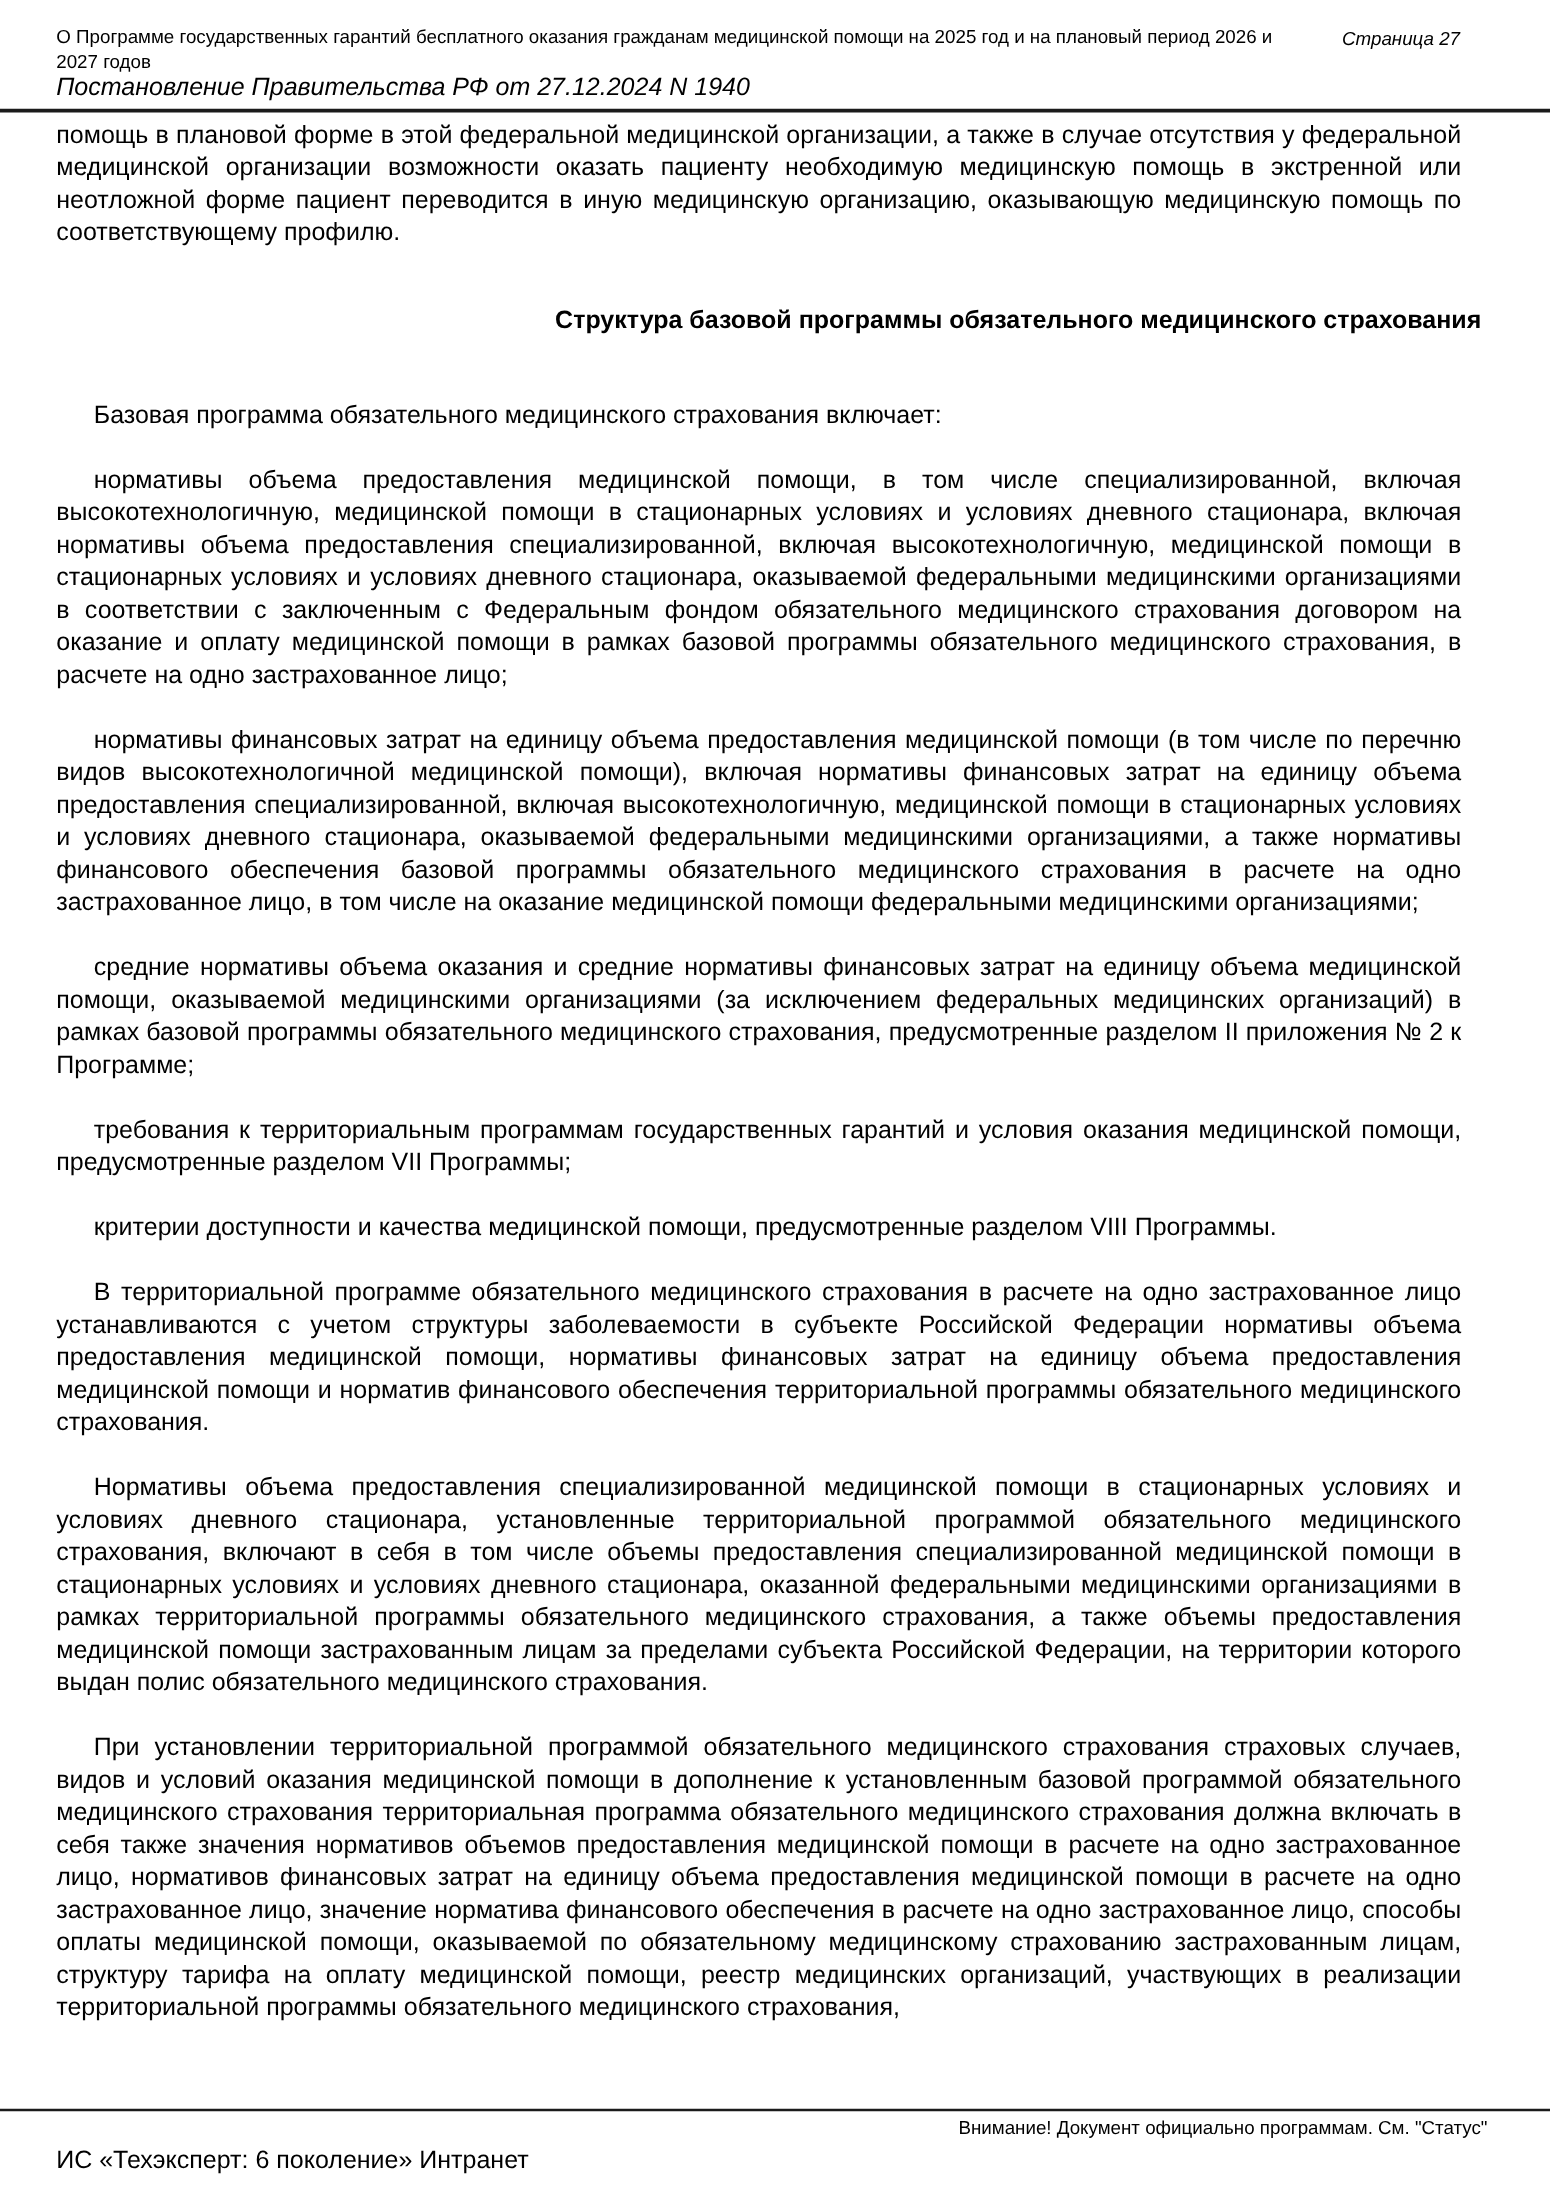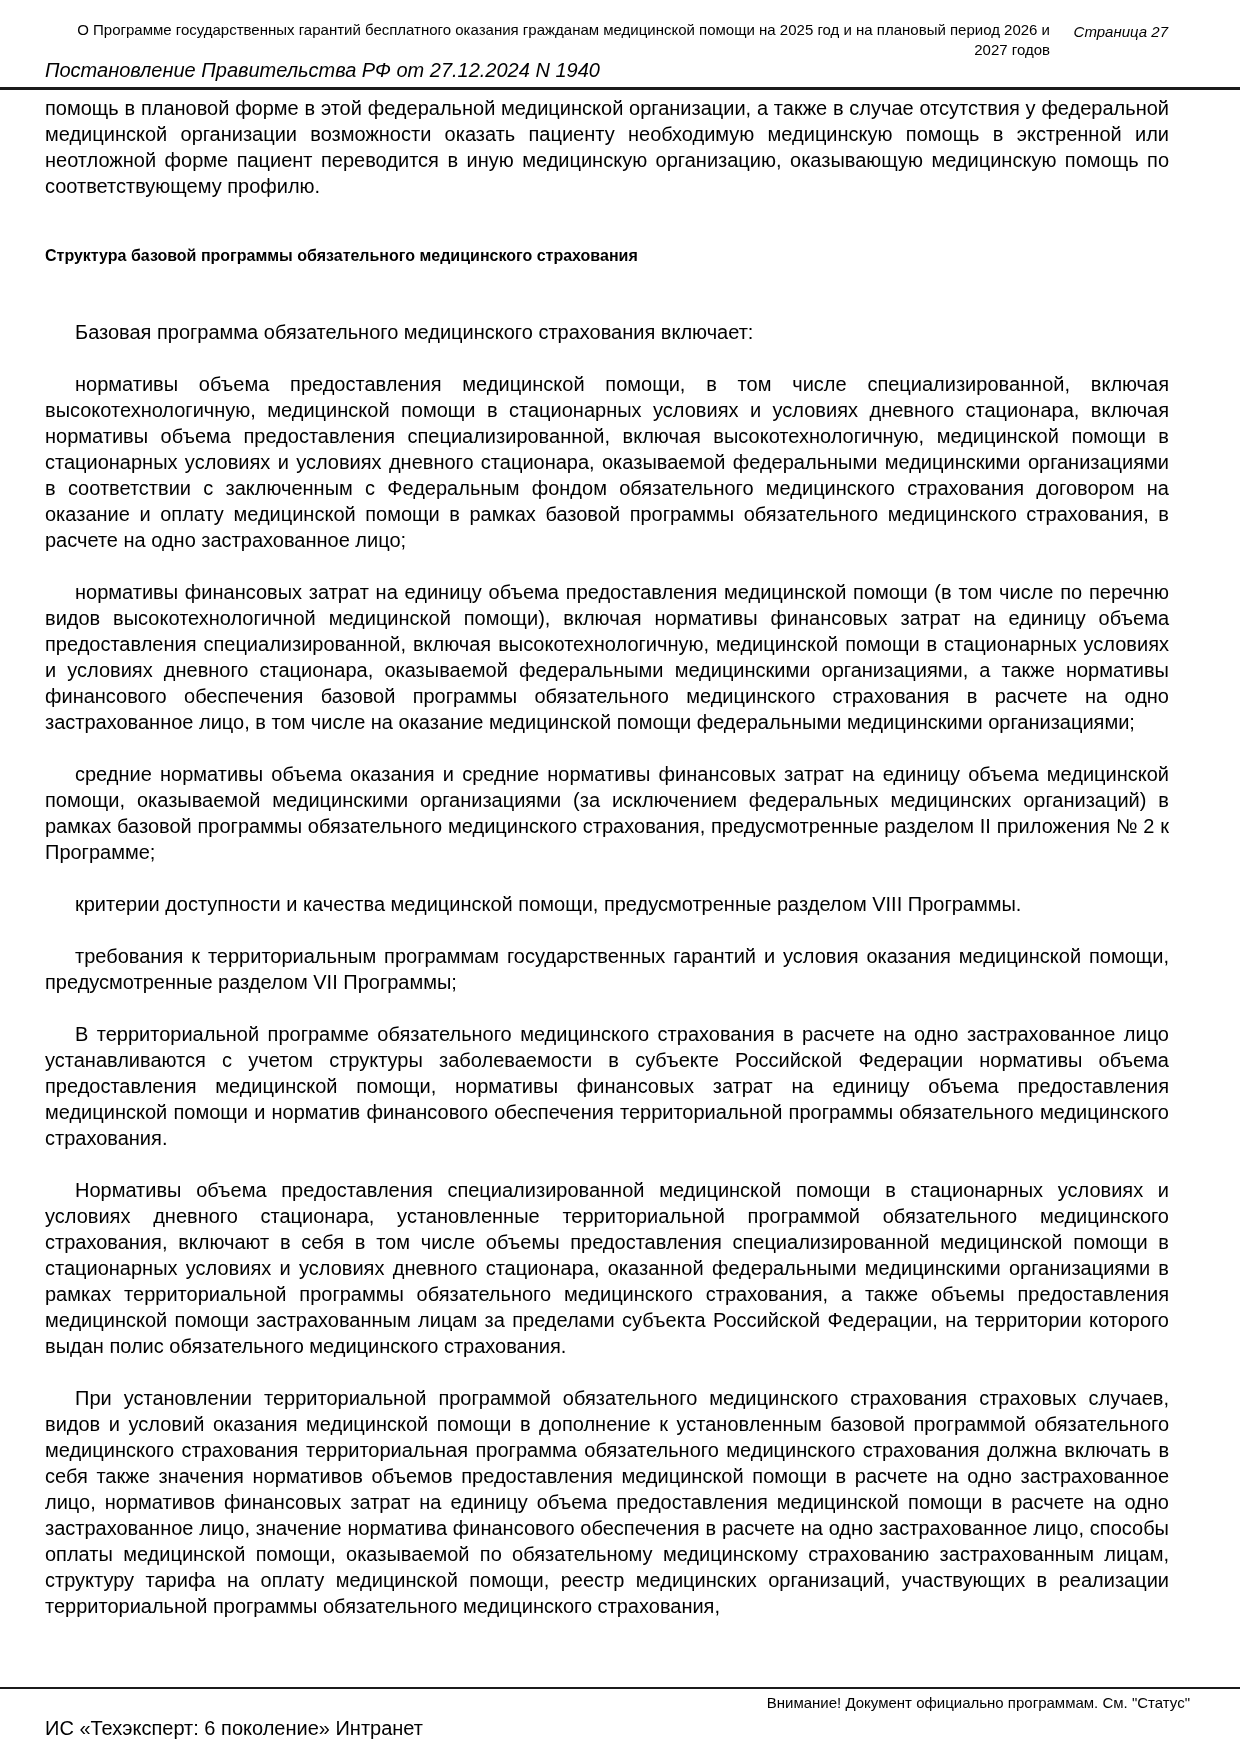--- a/index.html
+++ b/index.html
@@ -22,21 +22,20 @@
     position: absolute;
     top: 20px;
     left: 45px;
     right: 45px;
   }
   .header-title {
     max-width: 1005px;
     font-size: 15px;
     line-height: 20px;
     font-weight: normal;
-    text-align: right;
   }
   .header-subtitle {
     font-size: 20px;
     line-height: 20px;
     font-style: italic;
   }
   .page-label {
     position: absolute;
     top: 22px;
     right: 72px;
@@ -66,24 +65,24 @@
     text-align: justify;
   }
   .content p {
     margin: 0 16px 26px 0;
     text-indent: 30px;
   }
   .content p.no-indent {
     text-indent: 0;
   }
   .section-heading {
-    font-size: 16px;
+    font-size: 20px;
     line-height: 26px;
     font-weight: bold;
-    text-align: left;
+    text-align: right;
     text-indent: 0;
     margin: 44px 0 50px 0;
   }
 
   
   .footer-rule {
     position: absolute;
     top: 1687px;
     left: 0;
     width: 1240px;
@@ -123,22 +122,22 @@
   <div class="content">
     <p class="no-indent">помощь в плановой форме в этой федеральной медицинской организации, а также в случае отсутствия у федеральной медицинской организации возможности оказать пациенту необходимую медицинскую помощь в экстренной или неотложной форме пациент переводится в иную медицинскую организацию, оказывающую медицинскую помощь по соответствующему профилю.</p>
 
     <div class="section-heading">Структура базовой программы обязательного медицинского страхования</div>
 
     <p>Базовая программа обязательного медицинского страхования включает:</p>
 
     <p>нормативы объема предоставления медицинской помощи, в том числе специализированной, включая высокотехнологичную, медицинской помощи в стационарных условиях и условиях дневного стационара, включая нормативы объема предоставления специализированной, включая высокотехнологичную, медицинской помощи в стационарных условиях и условиях дневного стационара, оказываемой федеральными медицинскими организациями в соответствии с заключенным с Федеральным фондом обязательного медицинского страхования договором на оказание и оплату медицинской помощи в рамках базовой программы обязательного медицинского страхования, в расчете на одно застрахованное лицо;</p>
     <p>нормативы финансовых затрат на единицу объема предоставления медицинской помощи (в том числе по перечню видов высокотехнологичной медицинской помощи), включая нормативы финансовых затрат на единицу объема предоставления специализированной, включая высокотехнологичную, медицинской помощи в стационарных условиях и условиях дневного стационара, оказываемой федеральными медицинскими организациями, а также нормативы финансового обеспечения базовой программы обязательного медицинского страхования в расчете на одно застрахованное лицо, в том числе на оказание медицинской помощи федеральными медицинскими организациями;</p>
     <p>средние нормативы объема оказания и средние нормативы финансовых затрат на единицу объема медицинской помощи, оказываемой медицинскими организациями (за исключением федеральных медицинских организаций) в рамках базовой программы обязательного медицинского страхования, предусмотренные разделом II приложения № 2 к Программе;</p>
+    <p>требования к территориальным программам государственных гарантий и условия оказания медицинской помощи, предусмотренные разделом VII Программы;</p>
     <p>критерии доступности и качества медицинской помощи, предусмотренные разделом VIII Программы.</p>
-    <p>требования к территориальным программам государственных гарантий и условия оказания медицинской помощи, предусмотренные разделом VII Программы;</p>
     <p>В территориальной программе обязательного медицинского страхования в расчете на одно застрахованное лицо устанавливаются с учетом структуры заболеваемости в субъекте Российской Федерации нормативы объема предоставления медицинской помощи, нормативы финансовых затрат на единицу объема предоставления медицинской помощи и норматив финансового обеспечения территориальной программы обязательного медицинского страхования.</p>
     <p>Нормативы объема предоставления специализированной медицинской помощи в стационарных условиях и условиях дневного стационара, установленные территориальной программой обязательного медицинского страхования, включают в себя в том числе объемы предоставления специализированной медицинской помощи в стационарных условиях и условиях дневного стационара, оказанной федеральными медицинскими организациями в рамках территориальной программы обязательного медицинского страхования, а также объемы предоставления медицинской помощи застрахованным лицам за пределами субъекта Российской Федерации, на территории которого выдан полис обязательного медицинского страхования.</p>
     <p>При установлении территориальной программой обязательного медицинского страхования страховых случаев, видов и условий оказания медицинской помощи в дополнение к установленным базовой программой обязательного медицинского страхования территориальная программа обязательного медицинского страхования должна включать в себя также значения нормативов объемов предоставления медицинской помощи в расчете на одно застрахованное лицо, нормативов финансовых затрат на единицу объема предоставления медицинской помощи в расчете на одно застрахованное лицо, значение норматива финансового обеспечения в расчете на одно застрахованное лицо, способы оплаты медицинской помощи, оказываемой по обязательному медицинскому страхованию застрахованным лицам, структуру тарифа на оплату медицинской помощи, реестр медицинских организаций, участвующих в реализации территориальной программы обязательного медицинского страхования,</p>
   </div>
 
   <div class="footer-rule"></div>
 
   <div class="footer-notice">Внимание! Документ официально программам. См. "Статус"</div>
 
   <div class="footer-source">ИС «Техэксперт: 6 поколение» Интранет</div>

